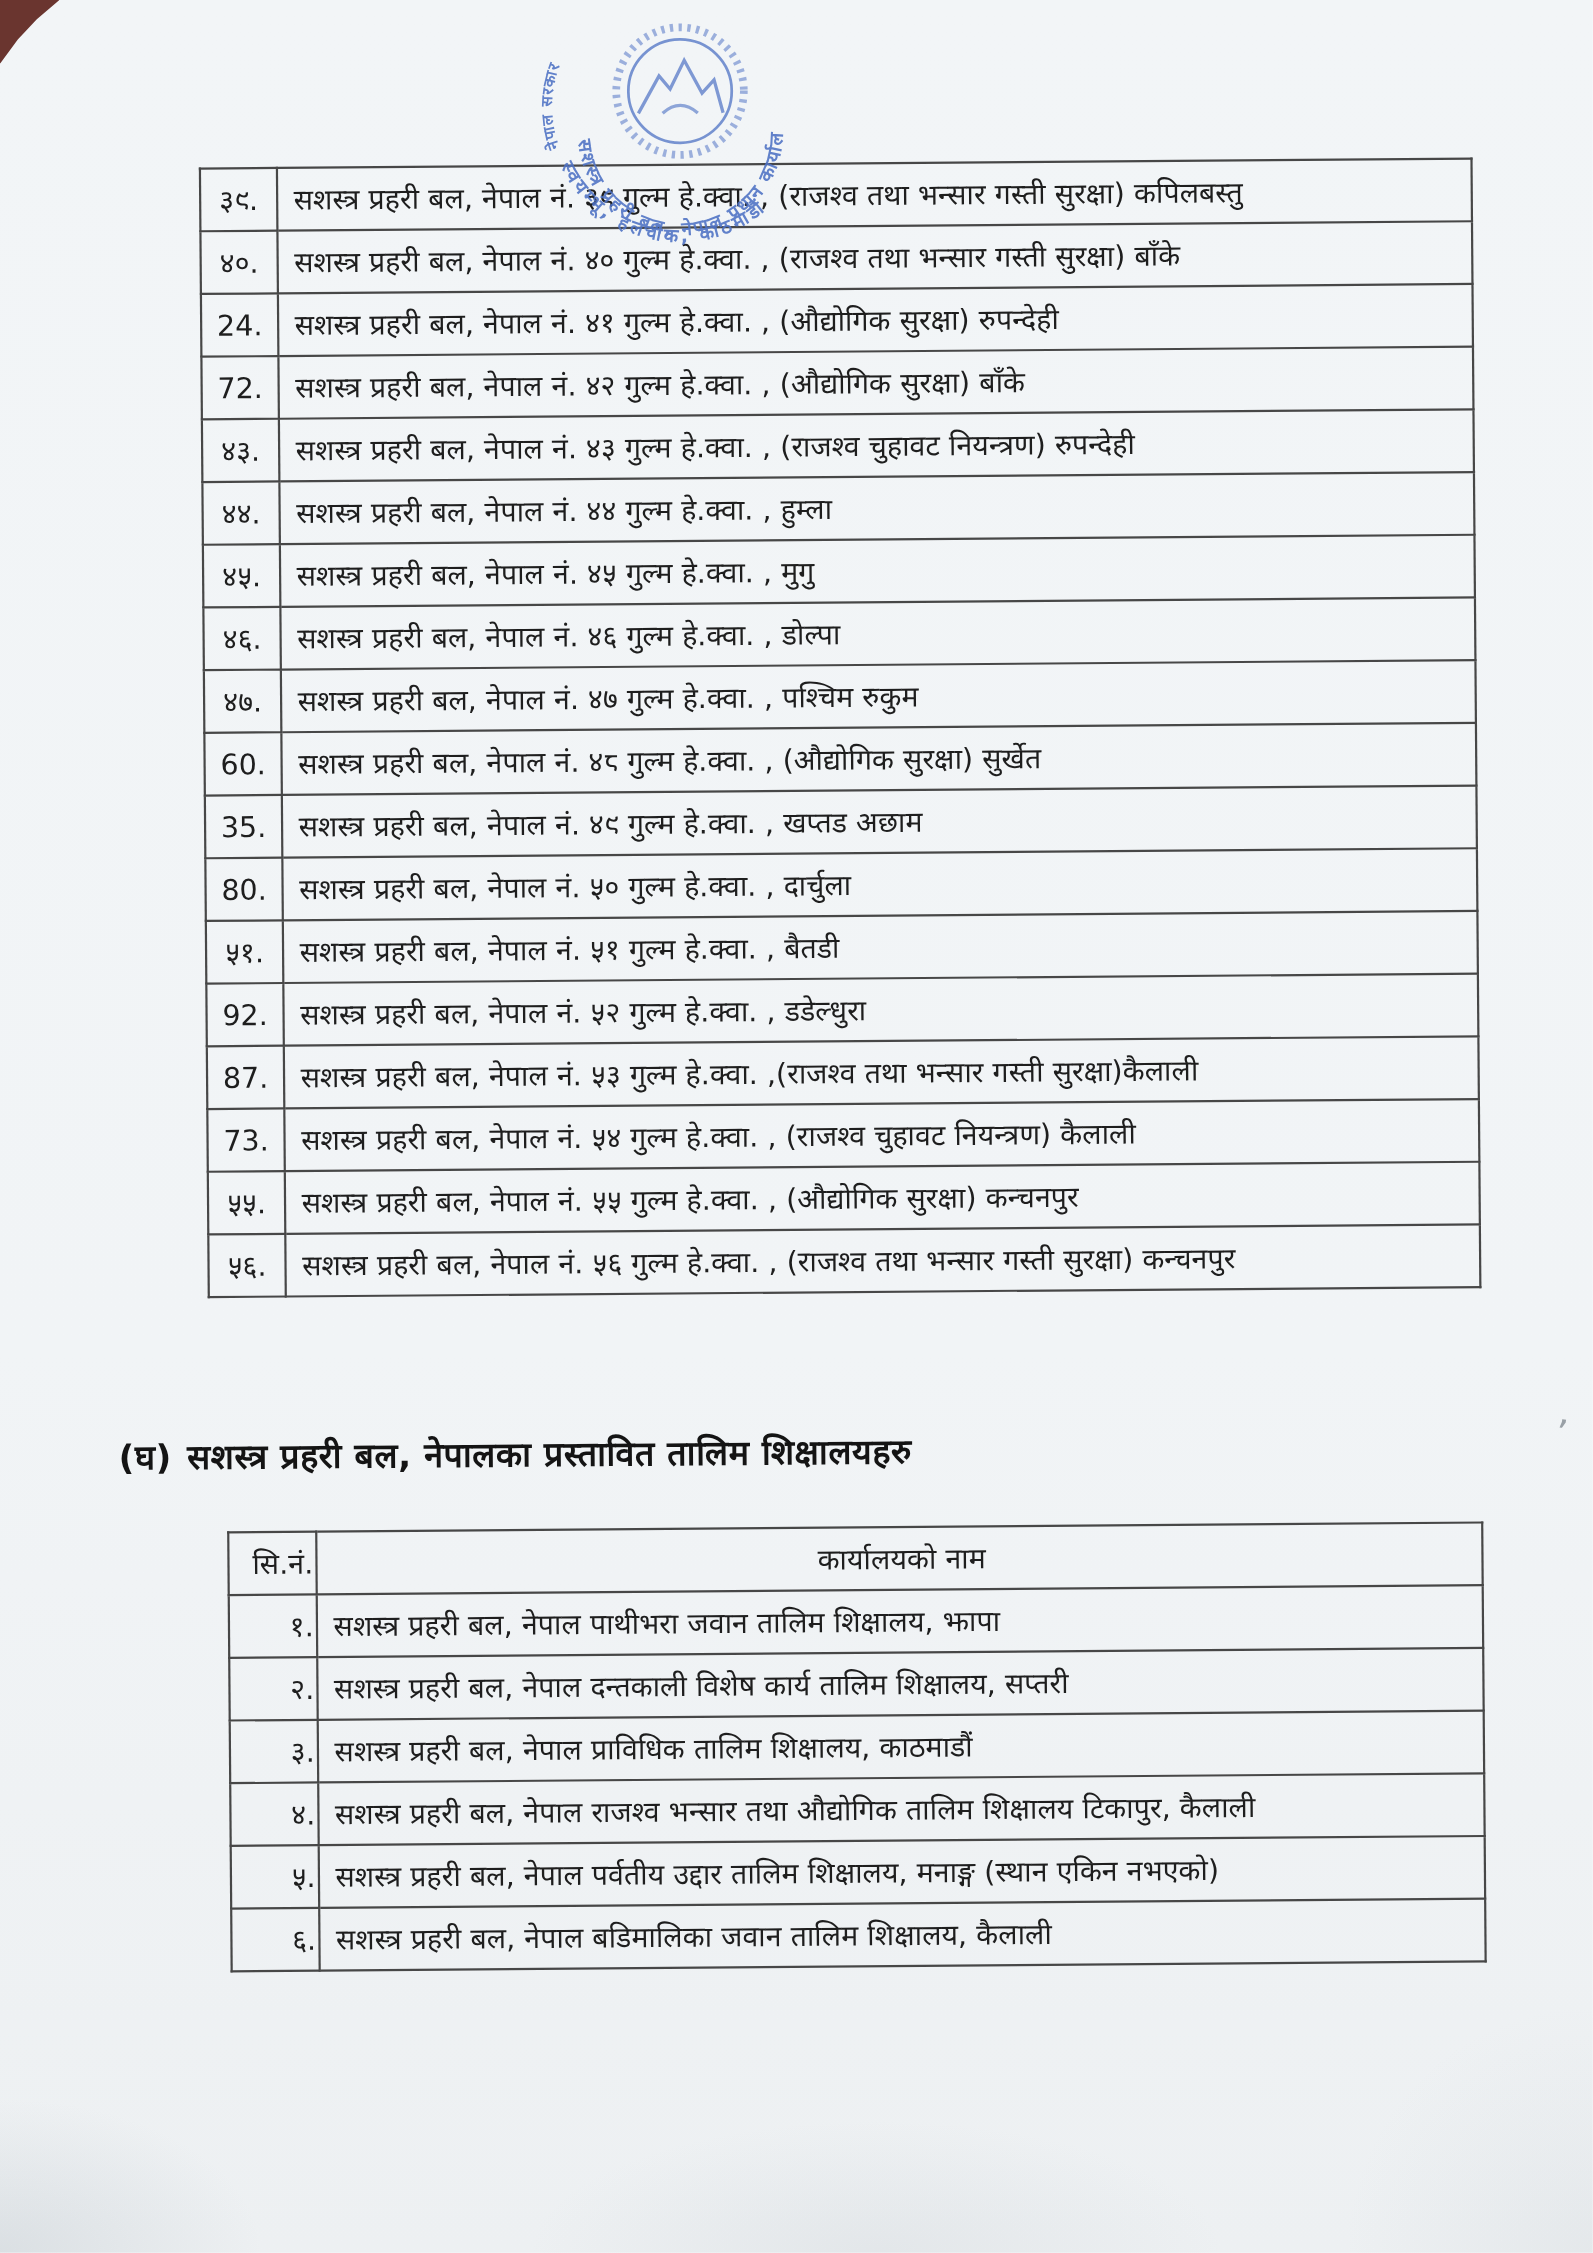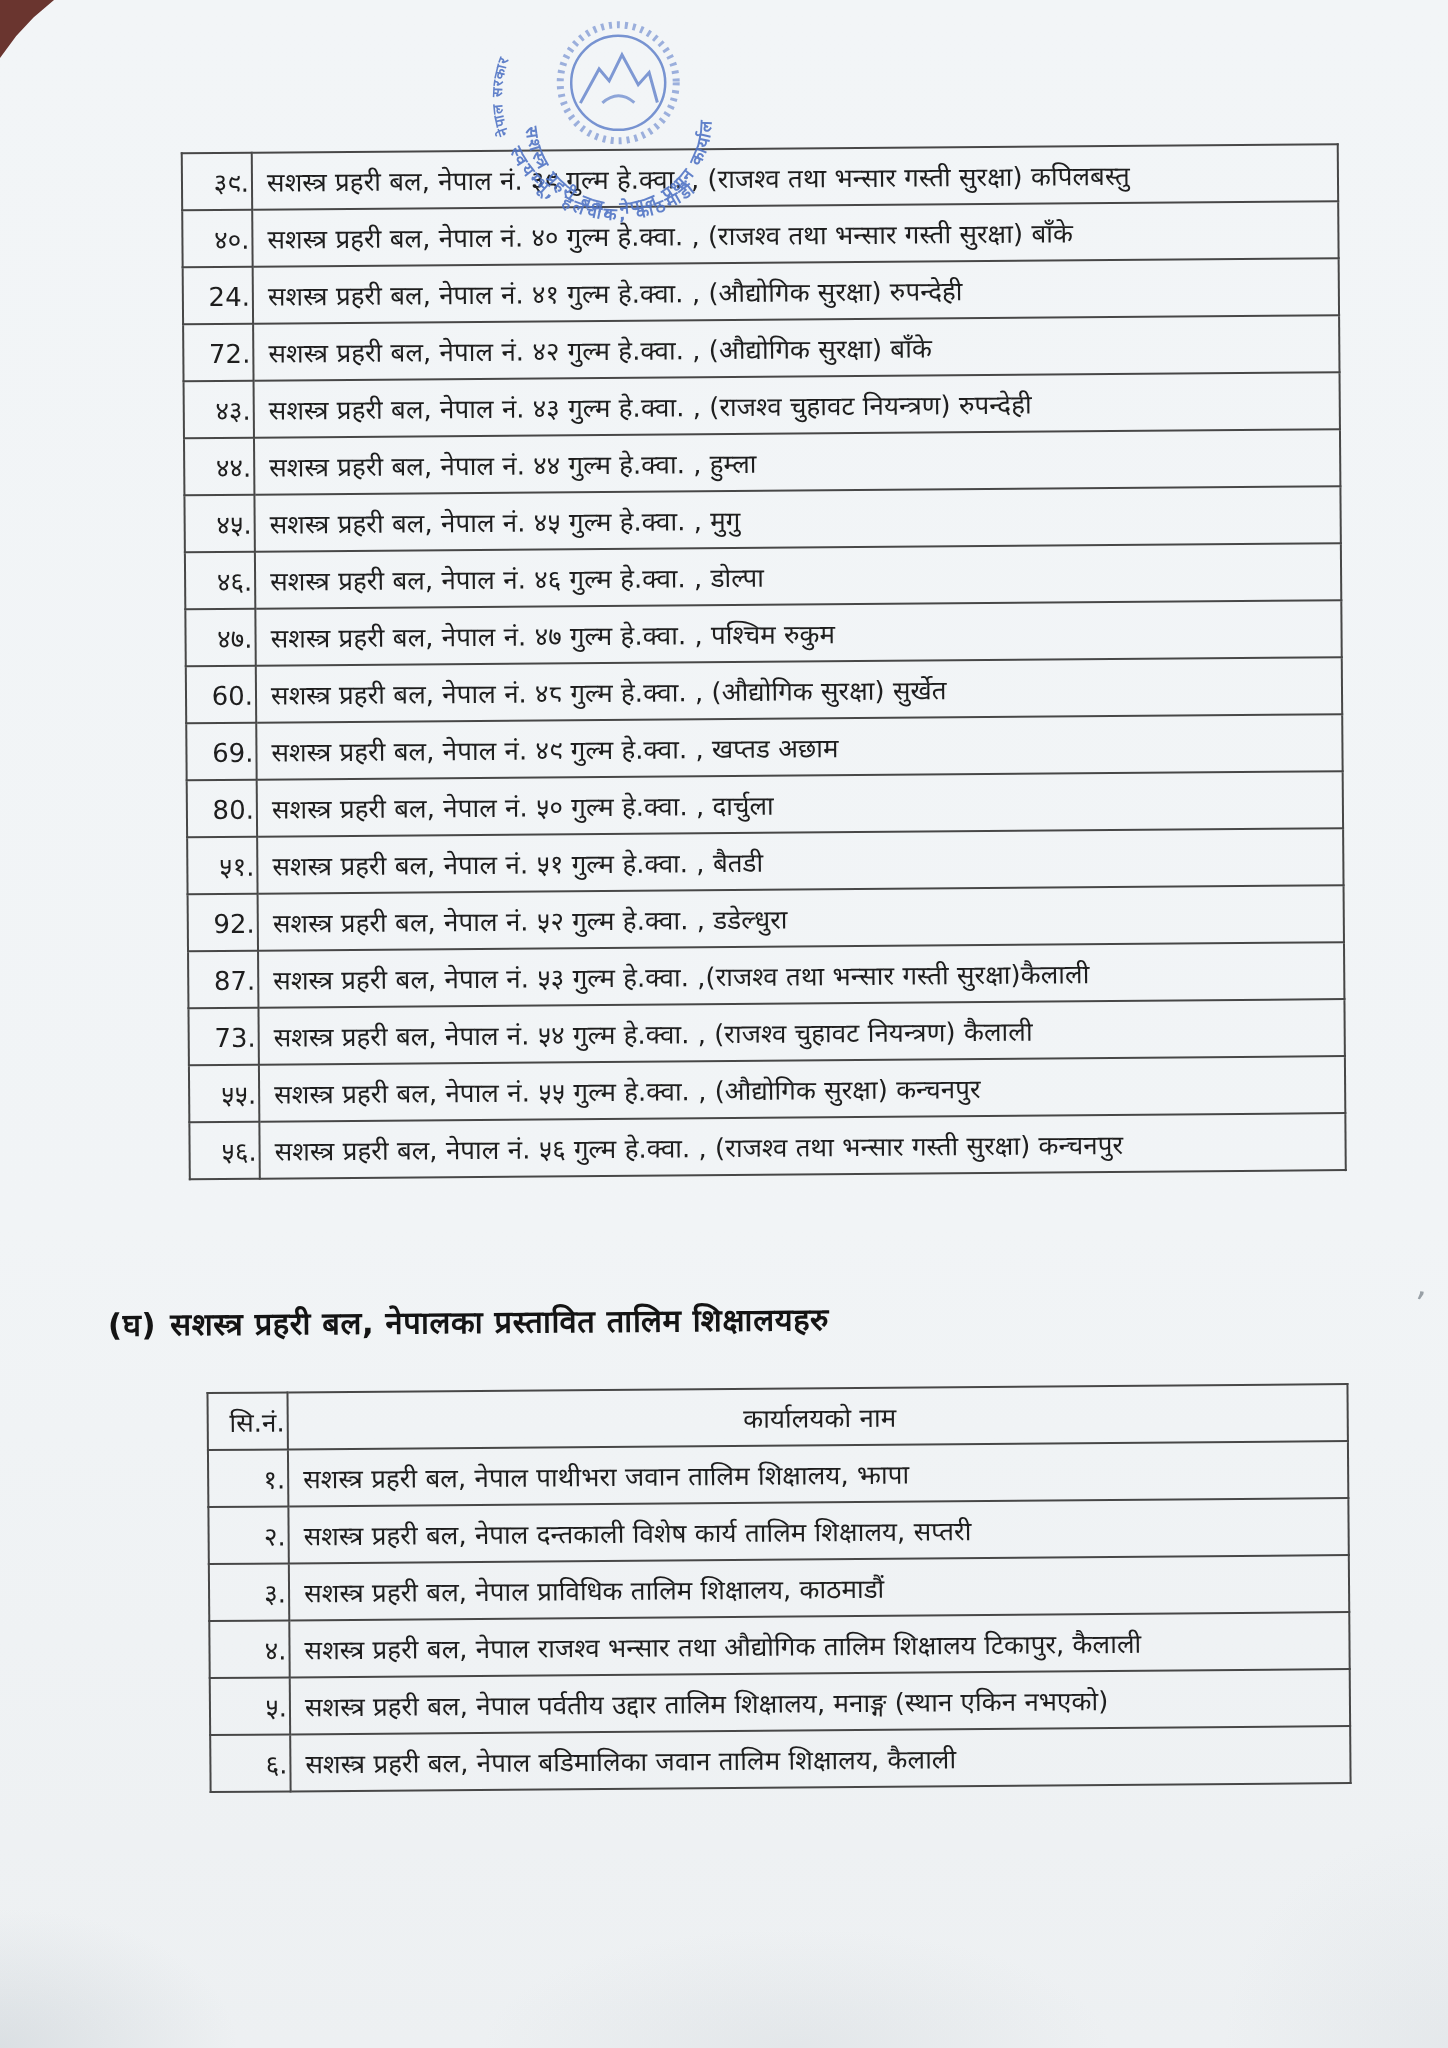--- a/index.html
+++ b/index.html
@@ -26,21 +26,21 @@
 
   
   table{border-collapse:collapse;table-layout:fixed;background:transparent;}
   td,th{
     border:2px solid #474747;vertical-align:top;
     font-size:26px;line-height:40px;font-weight:400;
     padding:9px 10px 4px 14px;color:#1e1e1e;
     word-wrap:break-word;
   }
   .table1{position:absolute;left:186px;top:148px;width:1158px;}
-  .table1 .sn{width:64px;text-align:right;padding-left:2px;padding-right:2px;}
+  .table1 .sn{width:64px;text-align:center;padding-left:2px;padding-right:2px;}
   .table2{position:absolute;left:202px;top:1388px;width:1142px;}
   .table2 .sn{width:74px;text-align:right;padding-left:2px;padding-right:2px;}
   .table2 th.nm{text-align:center;font-weight:400;}
   tr{height:57px;}
 
   
   .section-heading{
     position:absolute;left:104px;top:1298px;white-space:nowrap;
     font-size:31px;font-weight:700;color:#141414;letter-spacing:.5px;
   }
@@ -111,21 +111,21 @@
           <td class="sn">४७.</td>
           <td class="nm">सशस्त्र प्रहरी बल, नेपाल नं. ४७ गुल्म हे.क्वा. , पश्चिम रुकुम</td>
         </tr>
 
         <tr>
           <td class="sn">60.</td>
           <td class="nm">सशस्त्र प्रहरी बल, नेपाल नं. ४८ गुल्म हे.क्वा. , (औद्योगिक सुरक्षा) सुर्खेत</td>
         </tr>
 
         <tr>
-          <td class="sn">69.</td>
+          <td class="sn">35.</td>
           <td class="nm">सशस्त्र प्रहरी बल, नेपाल नं. ४९ गुल्म हे.क्वा. , खप्तड अछाम</td>
         </tr>
 
         <tr>
           <td class="sn">80.</td>
           <td class="nm">सशस्त्र प्रहरी बल, नेपाल नं. ५० गुल्म हे.क्वा. , दार्चुला</td>
         </tr>
 
         <tr>
           <td class="sn">५१.</td>

